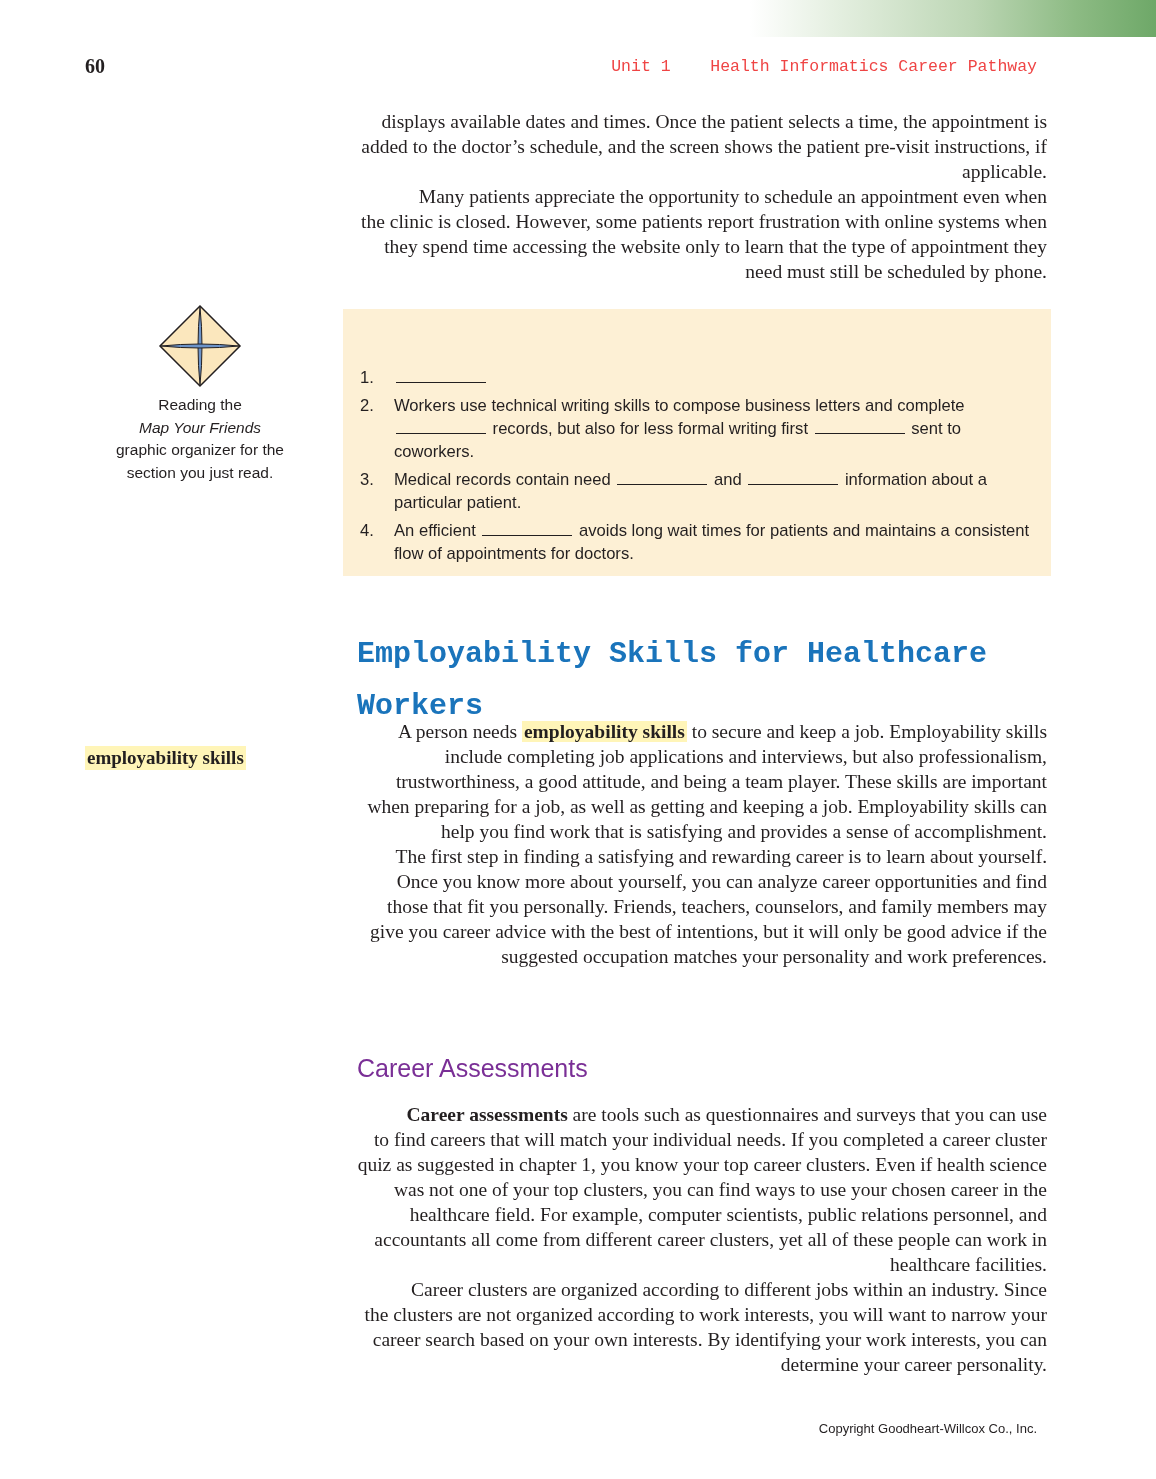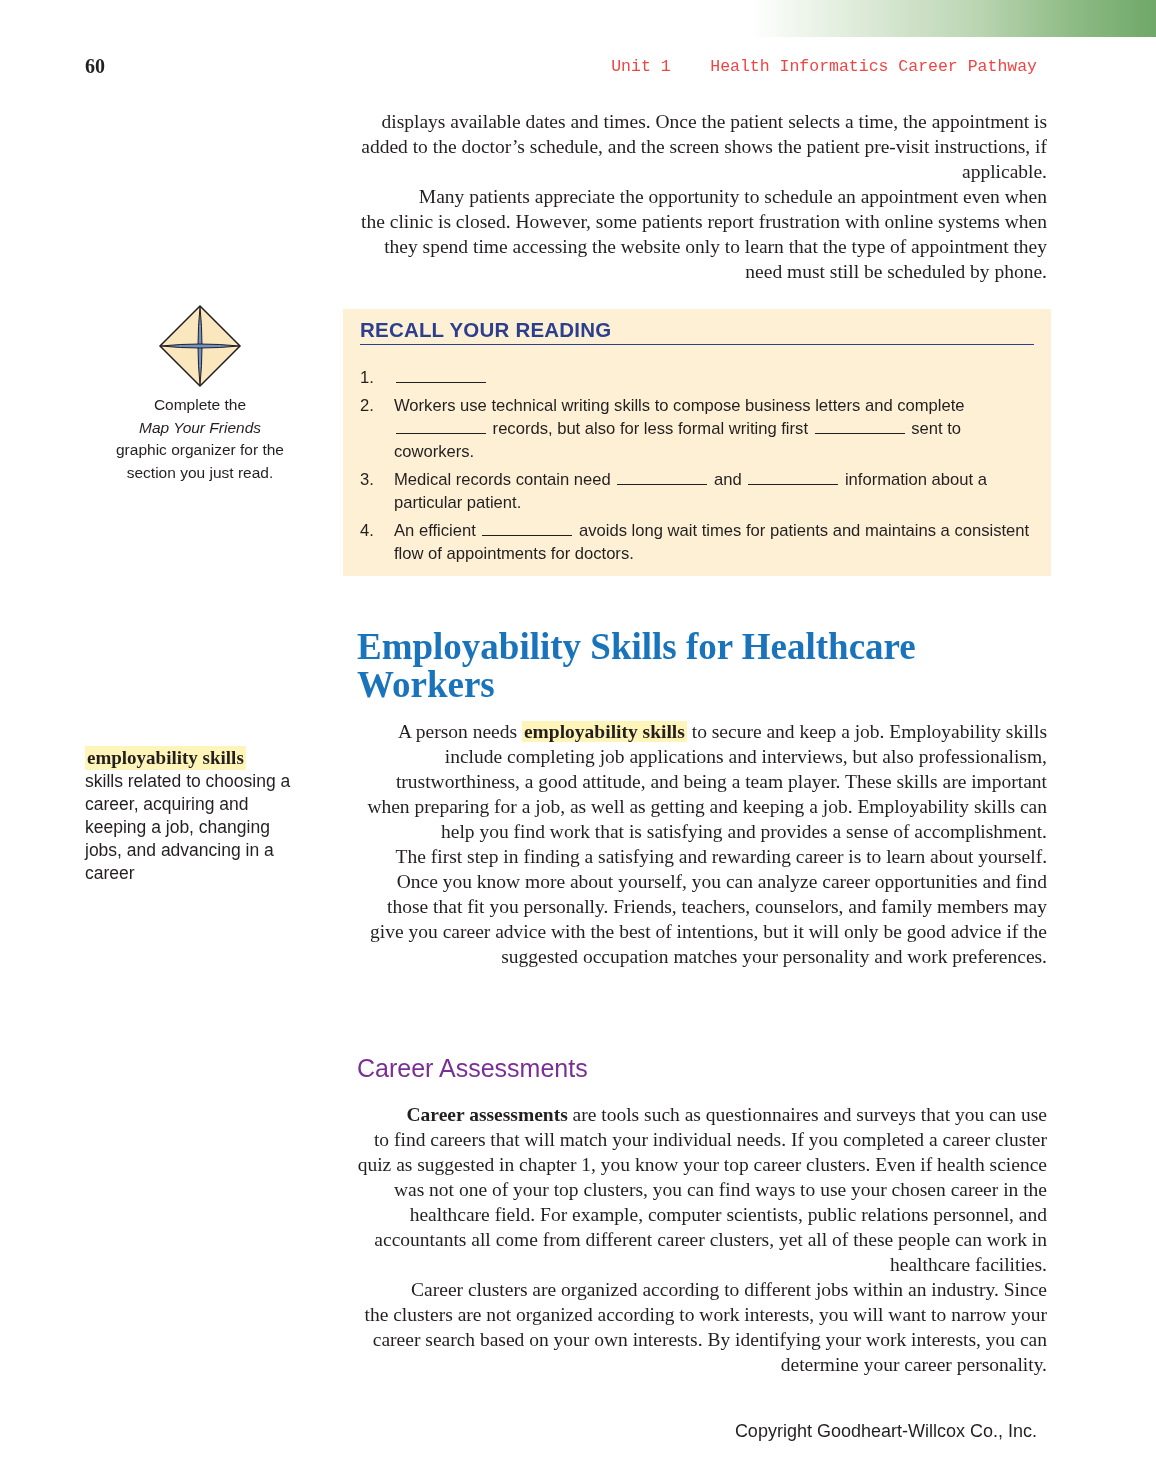--- a/index.html
+++ b/index.html
@@ -52,21 +52,21 @@
   }
   .organizer svg { display:block; margin:0 auto; }
   .organizer-caption {
     font-family:"Liberation Sans", sans-serif; font-size:15.5px; line-height:22.5px; color:#231f20;
     margin-top:6px;
   }
   .organizer-caption em { font-style:italic; }
   
   .h1 {
     position:absolute; left:357px; top:628px; width:660px;
-    font-family:Liberation Serif, serif; font-weight:bold; font-size:37px; line-height:38px;
+    font-family:Liberation Mono, monospace; font-weight:bold; font-size:30px; line-height:52px;
     color:#1a74bb;
   }
   .section1 { position:absolute; left:357px; top:719px; width:690px; }
   .hl { background:#fff5b8; font-weight:bold; padding:0 2px; }
   .glossary {
     position:absolute; left:85px; top:746px; width:220px;
   }
   .glossary-term {
     font-family:"Liberation Serif", serif; font-weight:bold; font-size:19px; line-height:24px;
     background:#fff5b8; display:inline-block; padding:0 2px;
@@ -74,21 +74,21 @@
   .glossary-def {
     font-family:"Liberation Sans", sans-serif; font-size:17.5px; line-height:23px; color:#231f20;
   }
   .h2 {
     position:absolute; left:357px; top:1054px;
     font-family:"Liberation Sans", sans-serif; font-size:25px; color:#7a2f96;
   }
   .section2 { position:absolute; left:357px; top:1094px; width:690px;margin-top:8px; }
   .copyright {
     position:absolute; right:119px; top:1421px;
-    font-family:"Liberation Sans", sans-serif; font-size:18px; color:#231f20;margin-left:44px;
+    font-family:"Liberation Sans", sans-serif; font-size:13px; color:#231f20;margin-left:44px;
   }
 </style>
 </head>
 <body>
 
 <div class="top-band"></div>
 
 <div class="page-num">60</div>
 <div class="running-head">Unit 1    Health Informatics Career Pathway</div>
 
@@ -97,28 +97,27 @@
   <p class="indent">Many patients appreciate the opportunity to schedule an appointment even when the clinic is closed. However, some patients report frustration with online systems when they spend time accessing the website only to learn that the type of appointment they need must still be scheduled by phone.</p>
 </div>
 
 <div class="organizer">
   <svg width="84" height="84" viewBox="0 0 84 84">
     <polygon points="42,2 82,42 42,82 2,42" fill="#fbe7bd" stroke="#231f20" stroke-width="1.5"></polygon>
     <path d="M42,3 Q46,42 42,81 Q38,42 42,3 Z" fill="#6b93c9" stroke="#231f20" stroke-width="1"></path>
     <path d="M3,42 Q42,46 81,42 Q42,38 3,42 Z" fill="#6b93c9" stroke="#231f20" stroke-width="1"></path>
   </svg>
   <div class="organizer-caption">
-    <span>Complete the</span><br>
+    <span>Reading the</span><br>
     <em>Map Your Friends</em><br>
     <span>graphic organizer for the section you just read.</span>
   </div>
 </div>
 
 <div class="recall">
-  <div class="recall-title">RECALL YOUR READING</div>
   <ol class="recall-list">
     <li>
       <span class="num">1.</span>
       <span class="blank"></span>
     </li>
     <li>
       <span class="num">2.</span>
       <span>Workers use technical writing skills to compose business letters and complete </span><span class="blank"></span><span> records, but also for less formal writing first </span><span class="blank"></span><span> sent to coworkers.</span>
     </li>
     <li>
@@ -129,21 +128,20 @@
       <span class="num">4.</span>
       <span>An efficient </span><span class="blank"></span><span> avoids long wait times for patients and maintains a consistent flow of appointments for doctors.</span>
     </li>
   </ol>
 </div>
 
 <div class="h1">Employability Skills for Healthcare Workers</div>
 
 <div class="glossary">
   <div class="glossary-term">employability skills</div>
-  <div class="glossary-def">skills related to choosing a career, acquiring and keeping a job, changing jobs, and advancing in a career</div>
 </div>
 
 <div class="section1 body-text">
   <p class="indent"><span>A person needs </span><span class="hl">employability skills</span><span> to secure and keep a job. Employability skills include completing job applications and interviews, but also professionalism, trustworthiness, a good attitude, and being a team player. These skills are important when preparing for a job, as well as getting and keeping a job. Employability skills can help you find work that is satisfying and provides a sense of accomplishment.</span></p>
   <p class="indent">The first step in finding a satisfying and rewarding career is to learn about yourself. Once you know more about yourself, you can analyze career opportunities and find those that fit you personally. Friends, teachers, counselors, and family members may give you career advice with the best of intentions, but it will only be good advice if the suggested occupation matches your personality and work preferences.</p>
 </div>
 
 <div class="h2">Career Assessments</div>
 
 <div class="section2 body-text">

